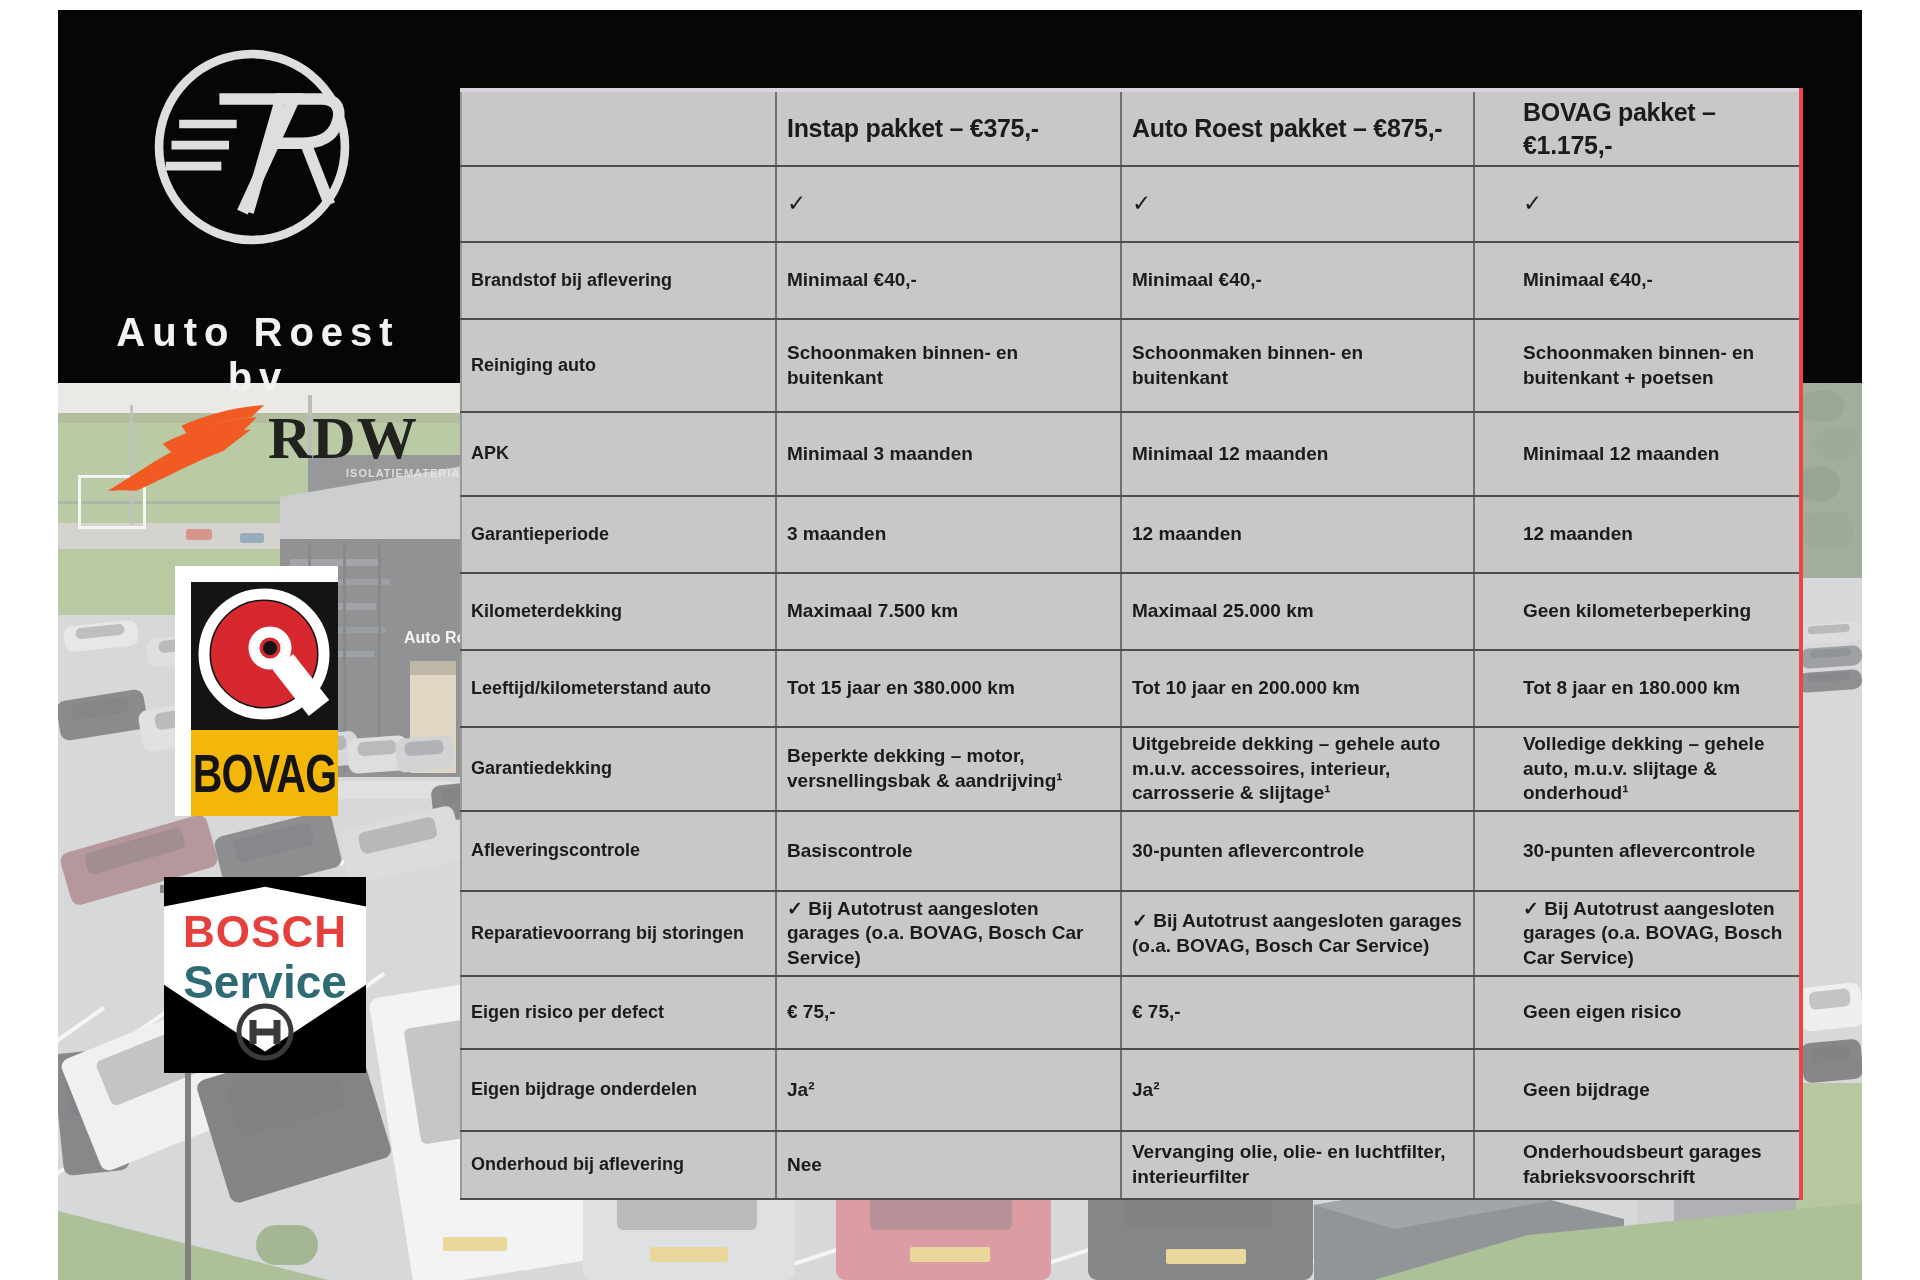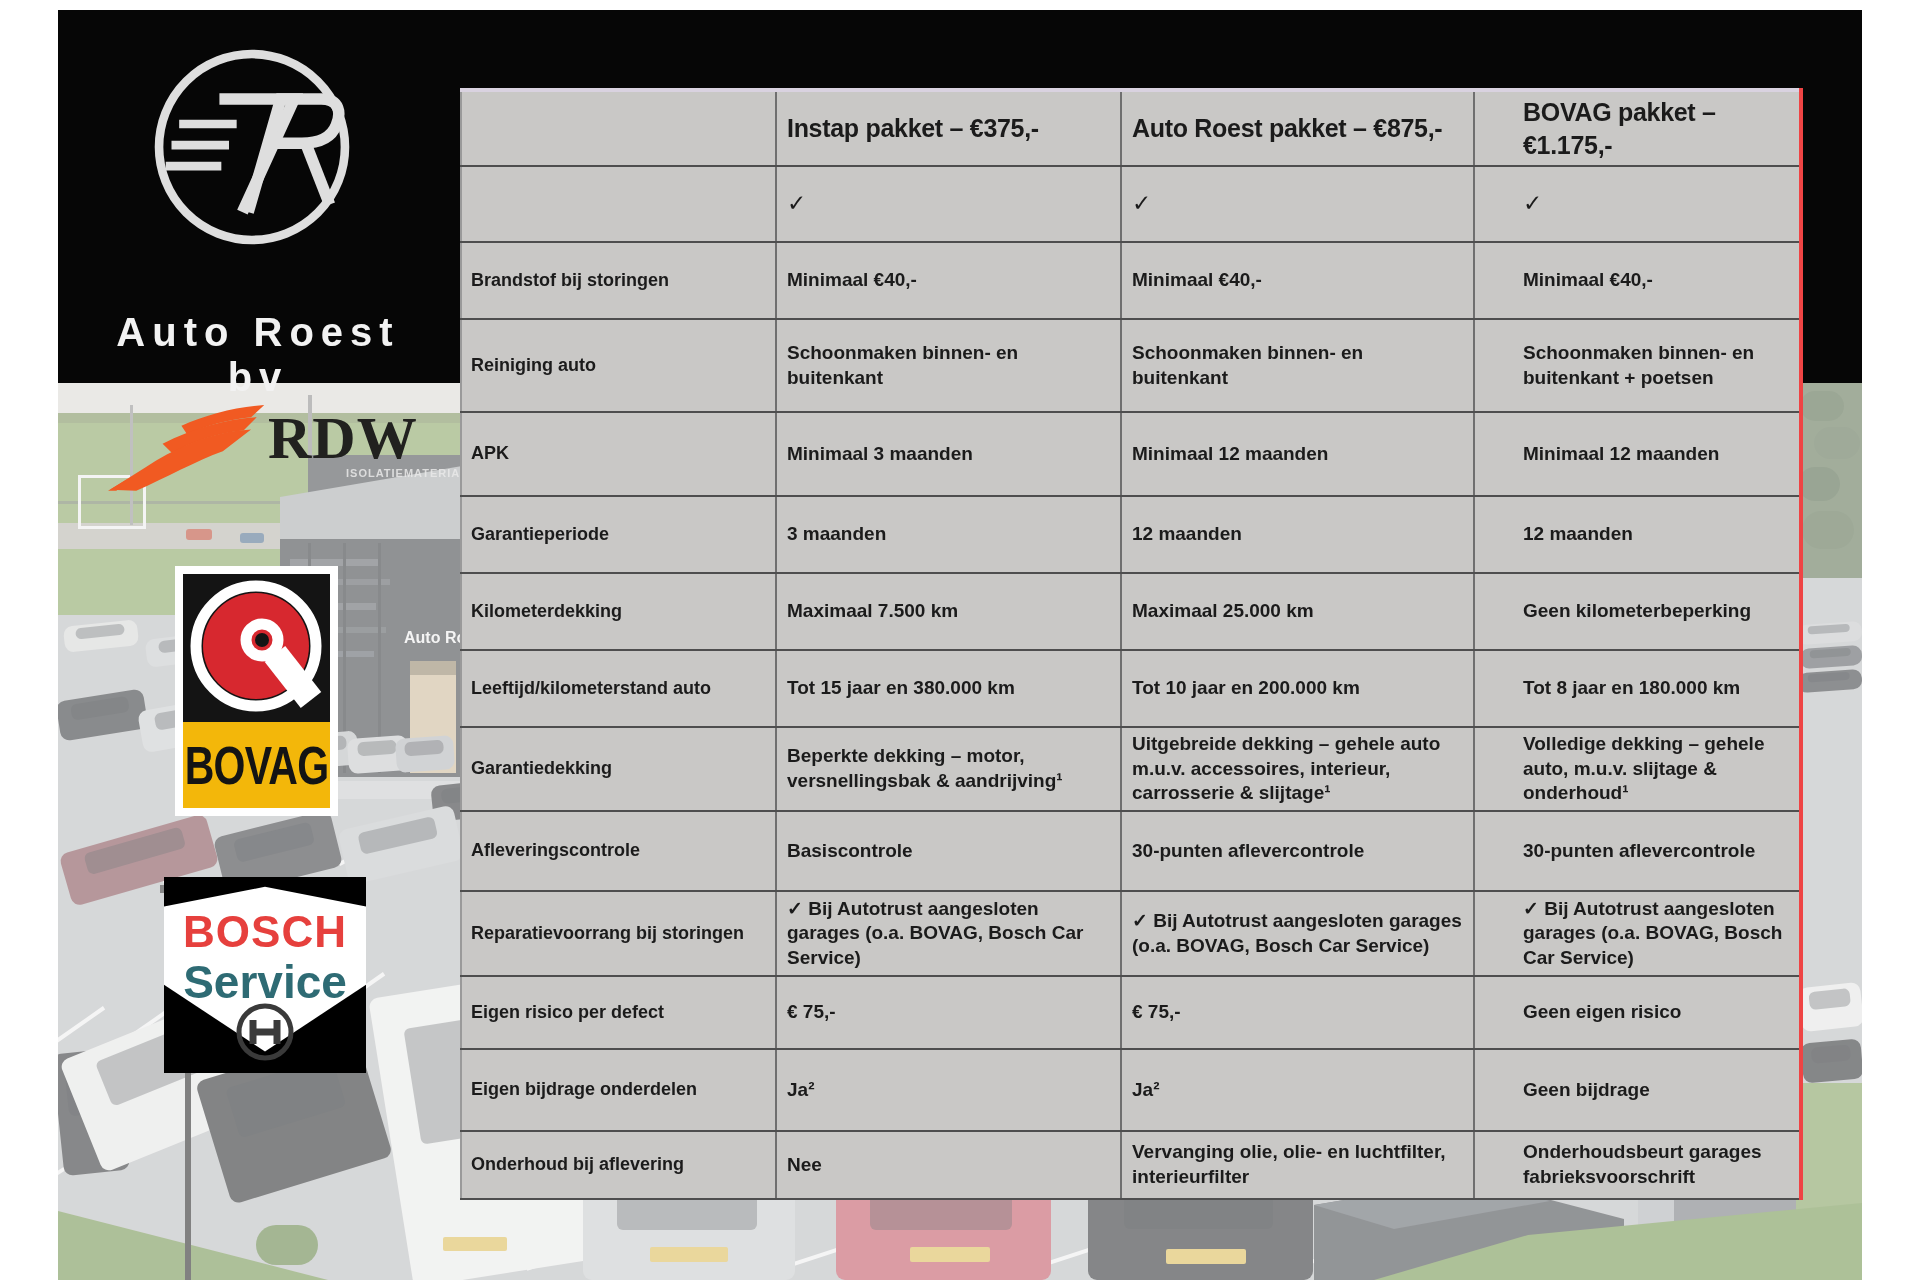--- a/index.html
+++ b/index.html
@@ -26,21 +26,21 @@
   .pkg-table th{font-size:25px;letter-spacing:-0.3px;}
   .pkg-table td.lbl{font-size:18px;padding:4px 6px 4px 9px;}
   .pkg-table td.check{font-weight:500;font-size:23px;}
   
   .rdw{position:absolute;left:108px;top:396px;width:300px;height:105px;z-index:4;}
   .rdw svg{position:absolute;left:0;top:0;}
   .rdw .rdw-word{position:absolute;left:160px;top:8px;font-family:"Liberation Serif",serif;
                  font-weight:700;font-size:60px;color:#21211f;letter-spacing:1px;}
   
   .bovag{position:absolute;left:175px;top:566px;width:163px;height:250px;background:#ffffff;
-         z-index:4;box-sizing:border-box;padding:8px;}
+         z-index:4;box-sizing:border-box;padding:16px;}
   .bovag .emblem{width:147px;height:148px;display:block;}
   .bovag .bovag-band{width:147px;height:86px;background:#f3b70a;display:flex;align-items:center;
          justify-content:center;}
   .bovag .bovag-word{font-size:54px;font-weight:800;color:#141414;transform:scaleX(0.76);
          letter-spacing:-1px;}
   
   .bosch{position:absolute;left:164px;top:877px;width:202px;height:196px;background:#000000;
          z-index:4;overflow:hidden;}
   .bosch .shield{position:absolute;left:0;top:0;width:100%;height:100%;background:#ffffff;
          clip-path:polygon(0% 15%,50% 5%,100% 15%,100% 55%,50% 89%,0% 55%);}
@@ -238,21 +238,21 @@
         </tr>
       </thead>
     <tbody>
         <tr style="height: 76px;">
           <td class="lbl"></td>
           <td class="check">✓</td>
           <td class="check">✓</td>
           <td class="check">✓</td>
         </tr>
         <tr style="height: 77px;">
-          <td class="lbl">Brandstof bij storingen</td>
+          <td class="lbl">Brandstof bij aflevering</td>
           <td>Minimaal €40,-</td>
           <td>Minimaal €40,-</td>
           <td>Minimaal €40,-</td>
         </tr>
         <tr style="height: 93px;">
           <td class="lbl">Reiniging auto</td>
           <td>Schoonmaken binnen- en buitenkant</td>
           <td>Schoonmaken binnen- en buitenkant</td>
           <td>Schoonmaken binnen- en buitenkant + poetsen</td>
         </tr>

